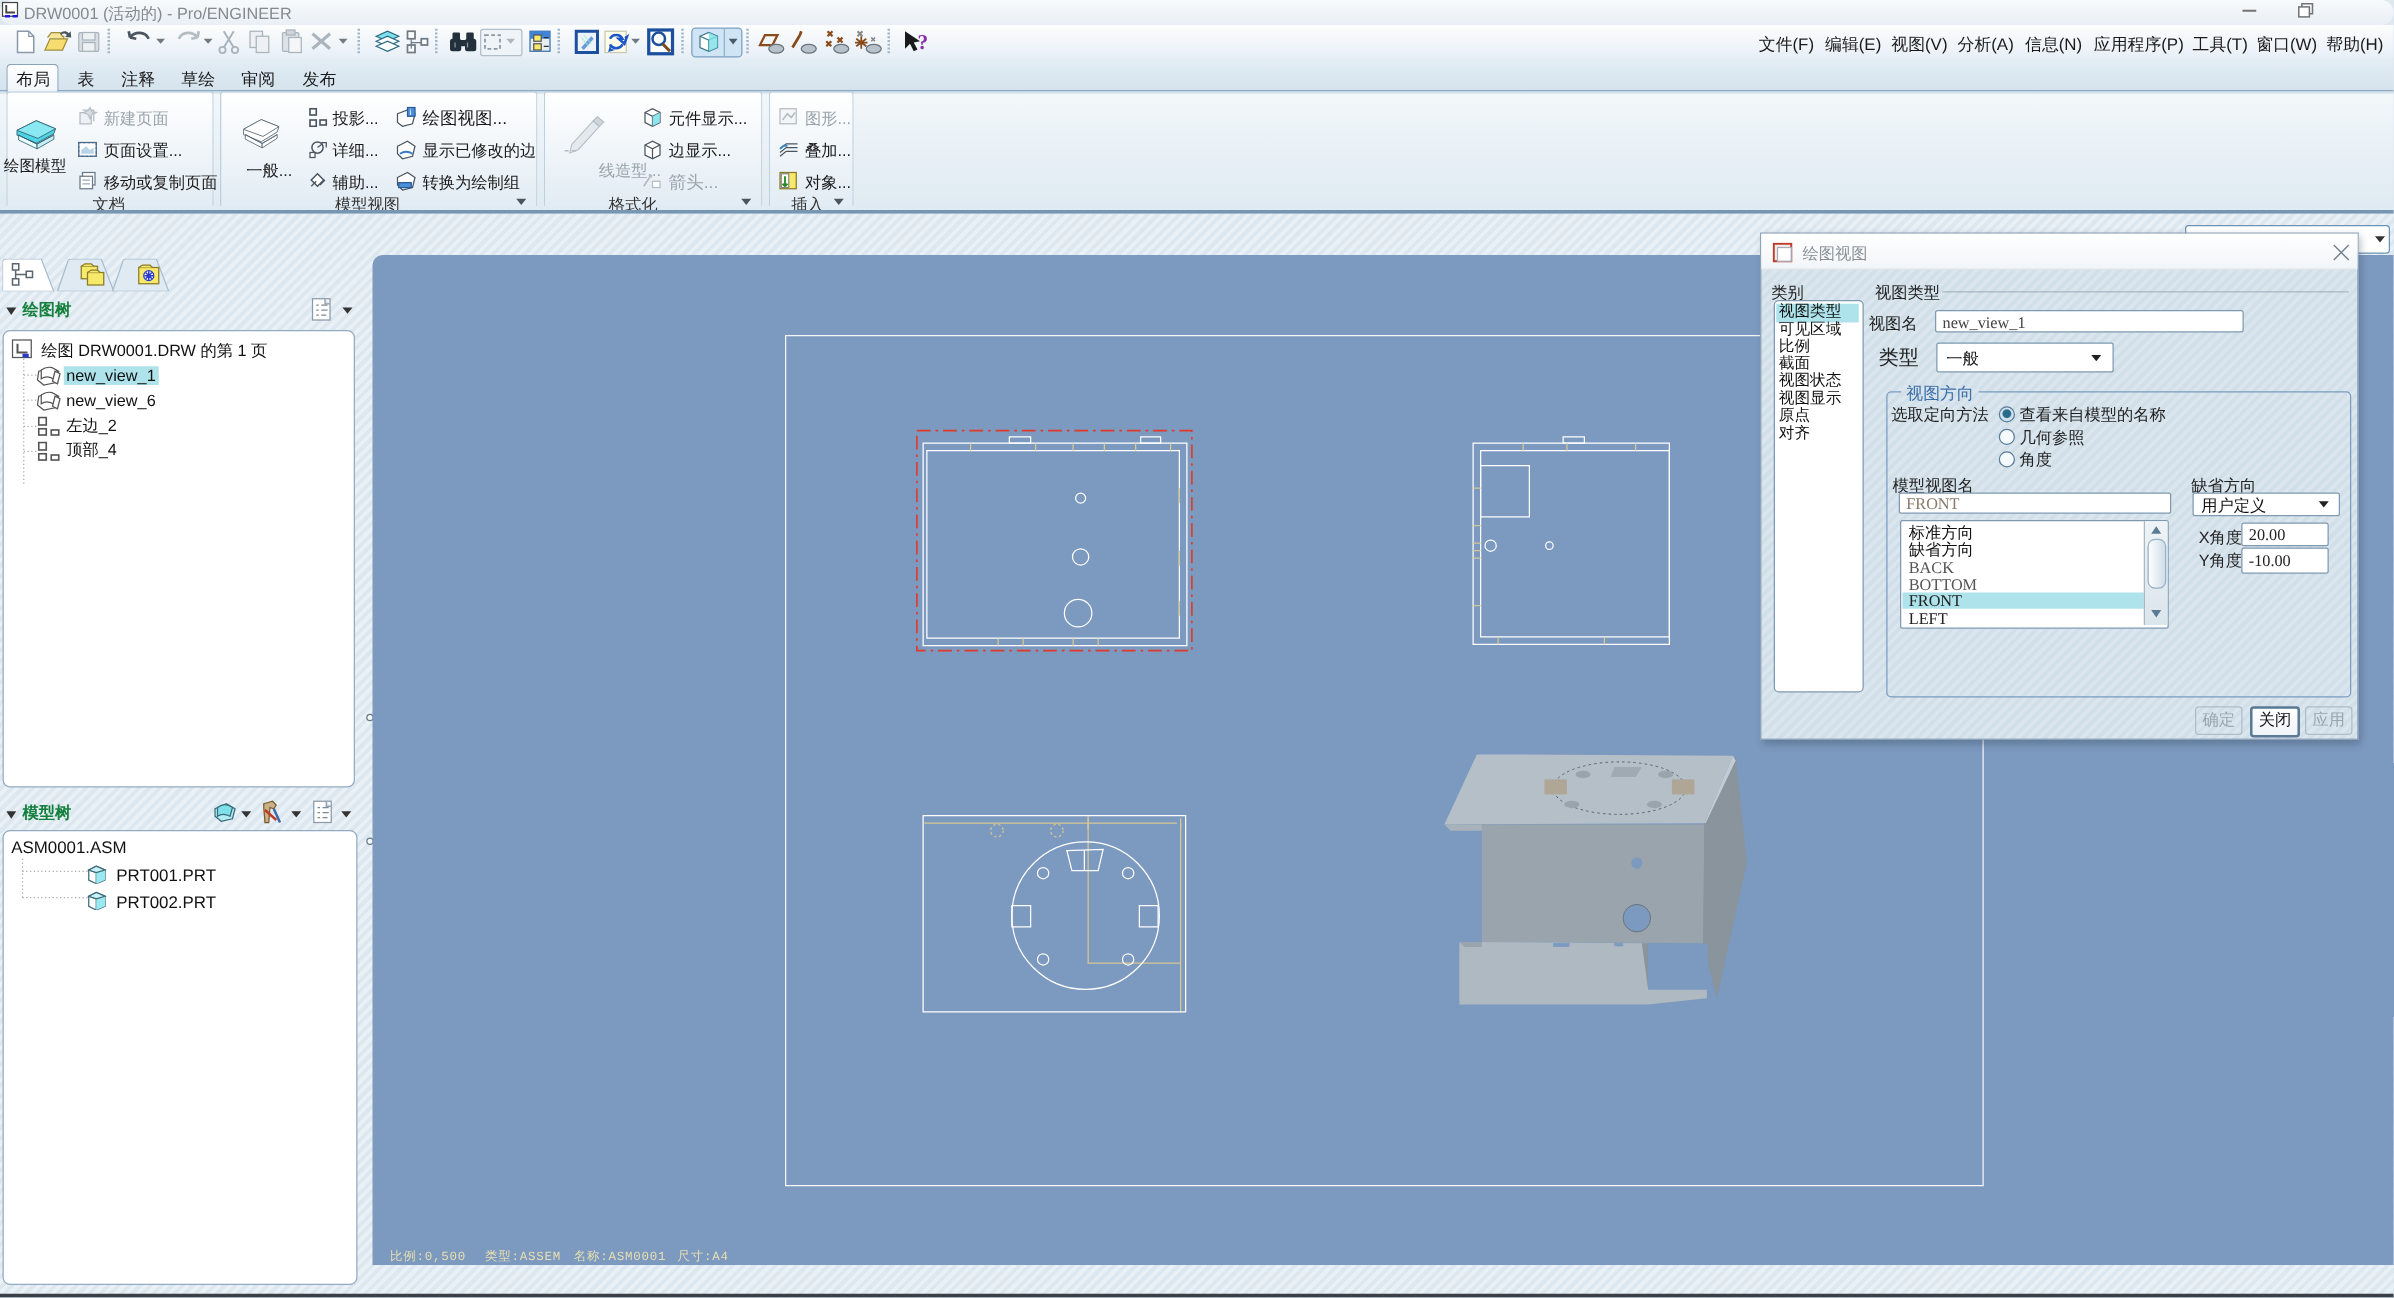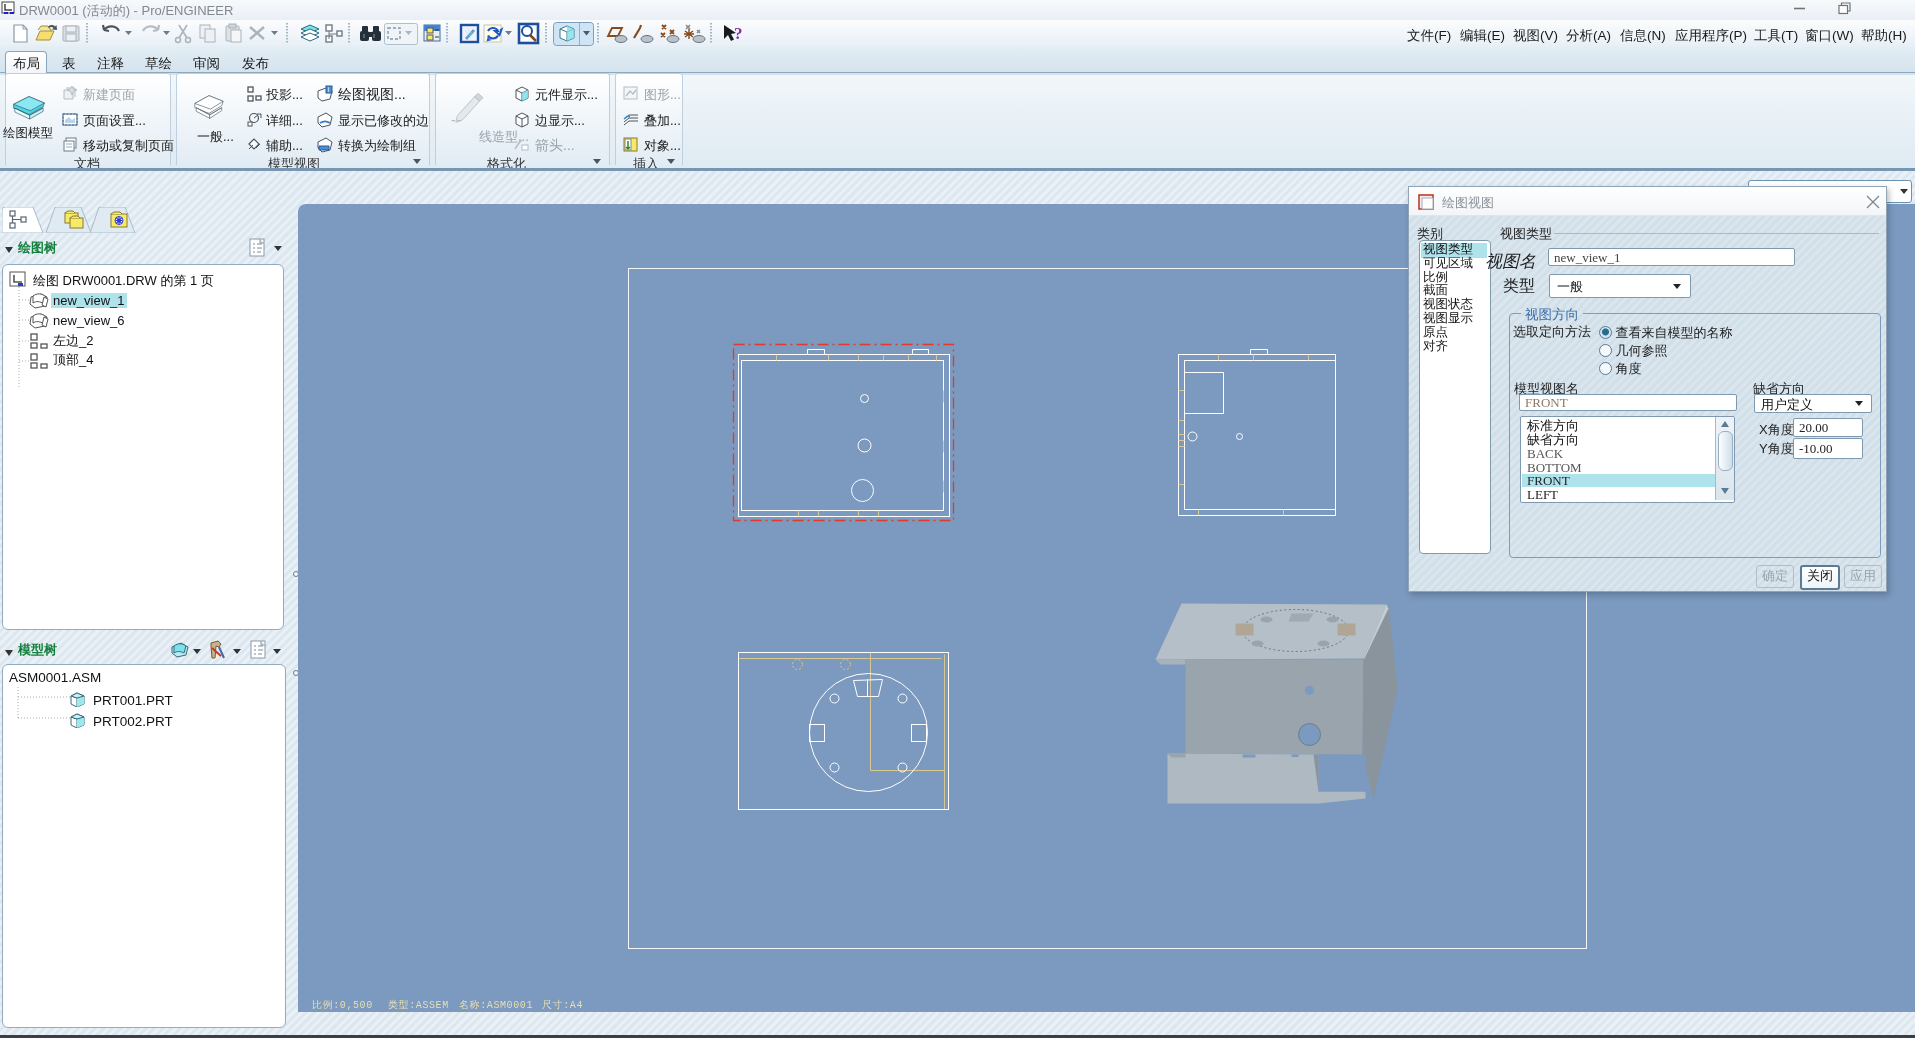--- a/index.html
+++ b/index.html
@@ -1,21 +1,21 @@
 <!DOCTYPE html>
 <html><head>
 <meta charset="utf-8">
 <style>
   html,body{margin:0;padding:0;width:1915px;height:1038px;overflow:hidden;
     font-family:"Liberation Sans", sans-serif;}
   .abs{position:absolute;}
   #page{position:relative;width:1915px;height:1038px;background:#dde8f1;}
   
   #titlebar{left:0;top:0;width:1915px;height:20px;
-    background:linear-gradient(#f7fafc,#e9eff5);color:#555;font-size:13px;}
+    background:linear-gradient(#f7fafc,#e9eff5);color:#555;font-size:13px;border-radius:10px;}
   #toolbar{left:0;top:20px;width:1915px;height:27px;
     background:linear-gradient(#fcfdfe,#e7eff6);}
   #tabrow{left:0;top:47px;width:1915px;height:28px;
     background:linear-gradient(#e3edf4,#d3e2ed);}
   #ribbon{left:0;top:75px;width:1915px;height:93px;
     background:linear-gradient(#f2f7fa,#dfeaf2);}
   .ribcard{position:absolute;top:-2px;height:91px;background:linear-gradient(#ffffff,#e2ecf4);
     border:1px solid #bed0de;border-radius:3px 3px 0 0;border-bottom:none;}
   #ribbon .abs{white-space:nowrap;}
   #ribbonline{left:0;top:168px;width:1915px;height:3px;background:#7796b2;}
@@ -558,21 +558,21 @@
         <path d="M1 1l12 12M13 1L1 13" stroke="#7a848e" stroke-width="1.2"></path>
       </svg>
 
     <div class="abs" style="left:8px;top:38px;font-size:13px;color:#222;">类别</div>
     <div class="abs inp" style="left:10px;top:53px;width:70px;height:312px;border-radius:4px;">
       <div class="abs" style="left:1px;top:2px;width:66px;height:15px;background:#aee3ec;"></div>
       <div class="abs" style="left:3px;top:2px;font-size:12.5px;color:#111;line-height:13.8px;">视图类型<br>可见区域<br>比例<br>截面<br>视图状态<br>视图显示<br>原点<br>对齐</div>
     </div>
     <div class="abs" style="left:91px;top:38px;font-size:13px;color:#222;">视图类型</div>
     <div class="abs" style="left:145px;top:46px;width:325px;height:1px;background:#aab8c4;"></div>
-    <div class="abs" style="left:76px;top:63px;font-size:17px;color:#222;font-style:italic;">视图名</div>
+    <div class="abs" style="left:86px;top:63px;font-size:13px;color:#222;">视图名</div>
     <div class="abs inp" style="left:139px;top:61px;width:245px;height:16px;">
       <div class="abs ffserif" style="left:5px;top:1px;font-size:13px;color:#444;">new_view_1</div>
     </div>
     <div class="abs" style="left:94px;top:89px;font-size:16px;color:#222;">类型</div>
     <div class="abs inp" style="left:140px;top:87px;width:140px;height:22px;">
       <div class="abs" style="left:7px;top:3px;font-size:13px;color:#111;">一般</div>
       <div class="abs dd" style="left:123px;top:9px;border-top-color:#222;"></div>
     </div>
 
     <div class="abs" style="left:100px;top:126px;width:370px;height:243px;border:1px solid #7a9cc0;border-radius:4px;"></div>

